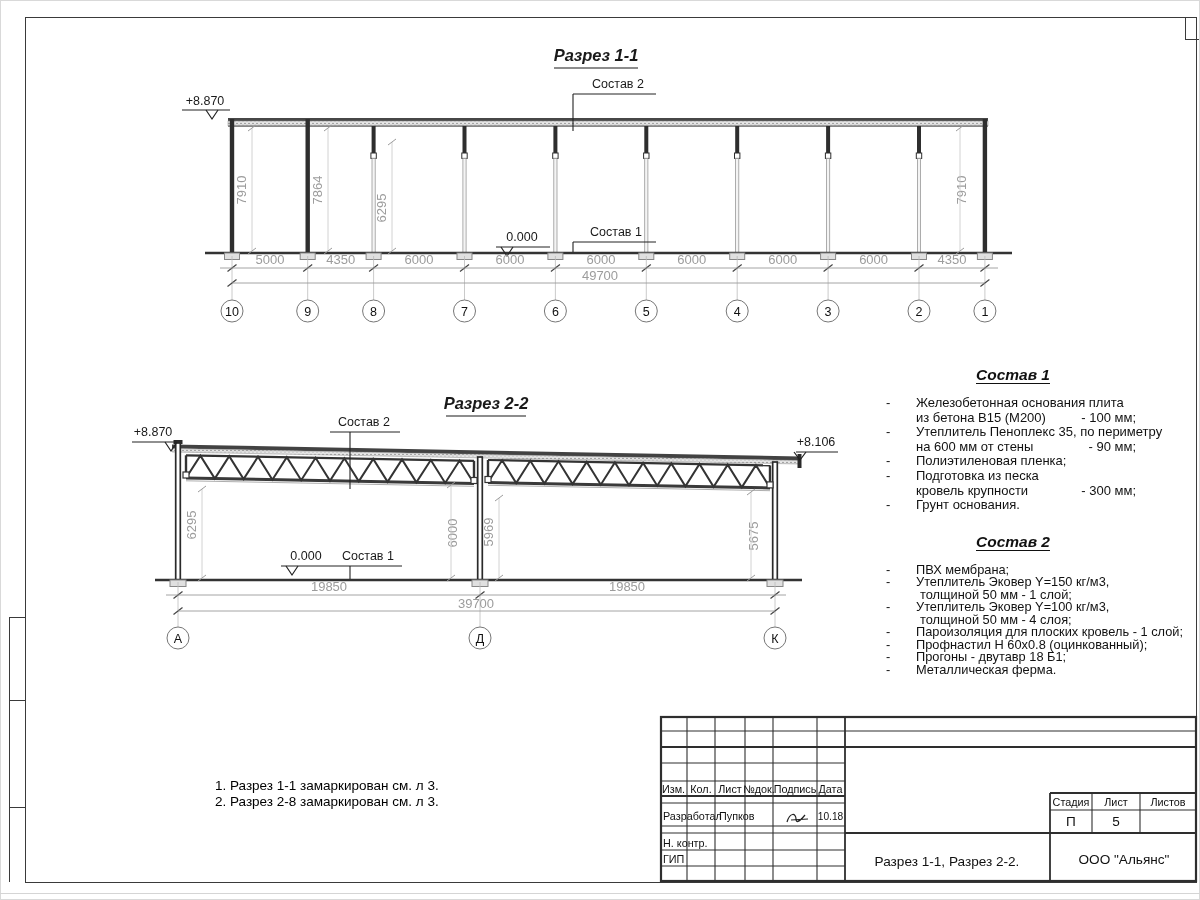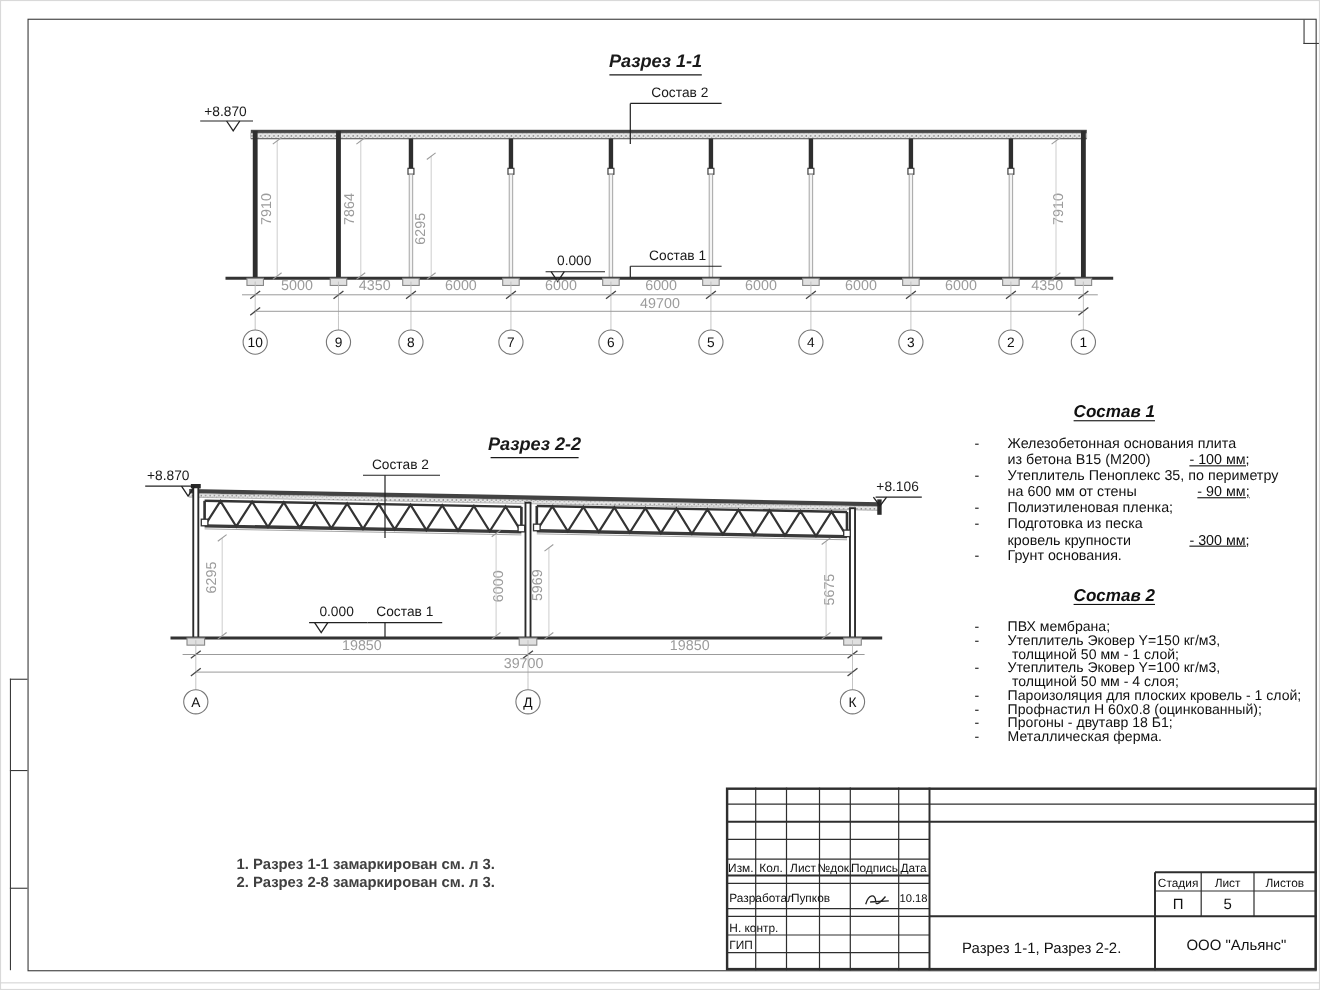--- a/index.html
+++ b/index.html
@@ -23,23 +23,23 @@
   .tb-big{font-size:13.6px;fill:#111;}
   .thin{stroke:#2e2e2e;stroke-width:1.1;}
   .med{stroke:#2e2e2e;stroke-width:1.8;}
   .sostav{position:absolute;width:270px;color:#111;}
   .sostav-title{font-size:15.5px;font-style:italic;font-weight:bold;text-align:center;
                 margin-bottom:11px;}
   .sostav-title span{text-decoration:underline;text-underline-offset:3px;}
   .srow{display:flex;align-items:baseline;font-size:13px;height:14.6px;white-space:nowrap;}
   .s2 .srow{height:12.45px;font-size:12.8px;}
   .sb{width:30px;padding-left:8px;flex:none;}
-  .sval{margin-left:auto;padding-right:12px;text-decoration:underline;}
+  .sval{margin-left:auto;padding-right:12px;}
   .ind{padding-left:4px;}
-  .notes{position:absolute;left:215px;top:778px;font-size:13.5px;color:#404040;line-height:15.5px;white-space:nowrap;font-weight:bold;}
+  .notes{position:absolute;left:215px;top:778px;font-size:13.5px;color:#000000;line-height:15.5px;white-space:nowrap;}
 </style>
 </head>
 <body>
 
 <div class="abs page-edge"></div>
 <div class="abs scan-bottom"></div>
 <div class="abs frame"></div>
 <div class="abs strip-v"></div>
 <div class="abs strip-h" style="left:9px;top:617px;width:16px;"></div>
 <div class="abs strip-h" style="left:9px;top:700px;width:16px;"></div>

